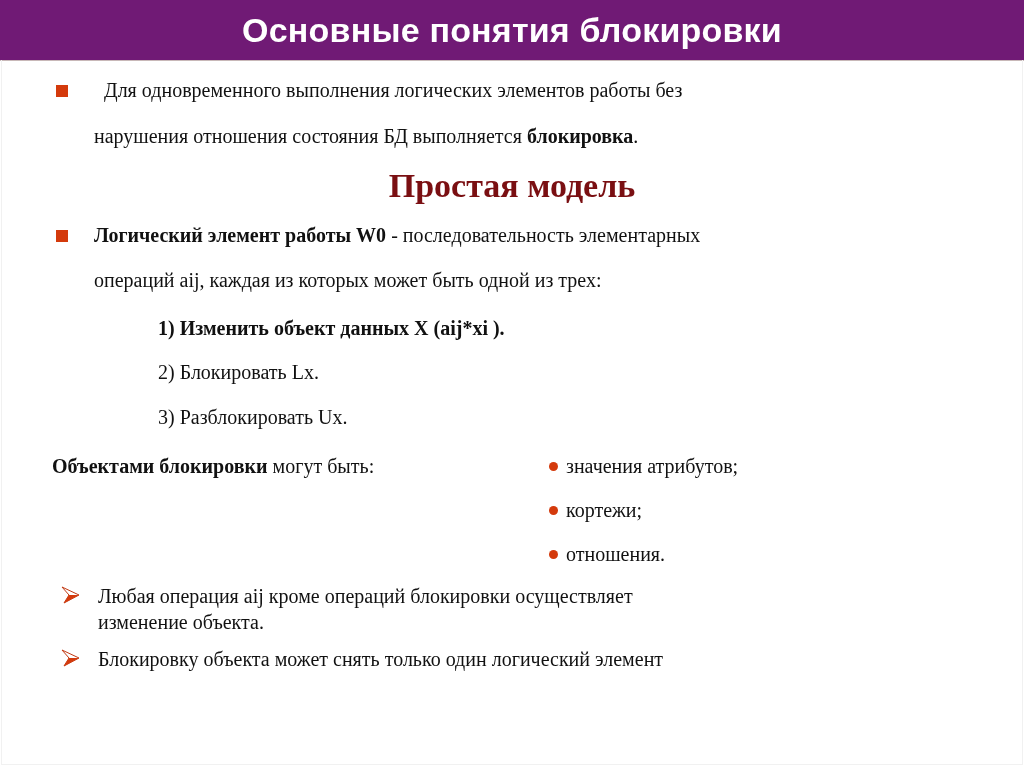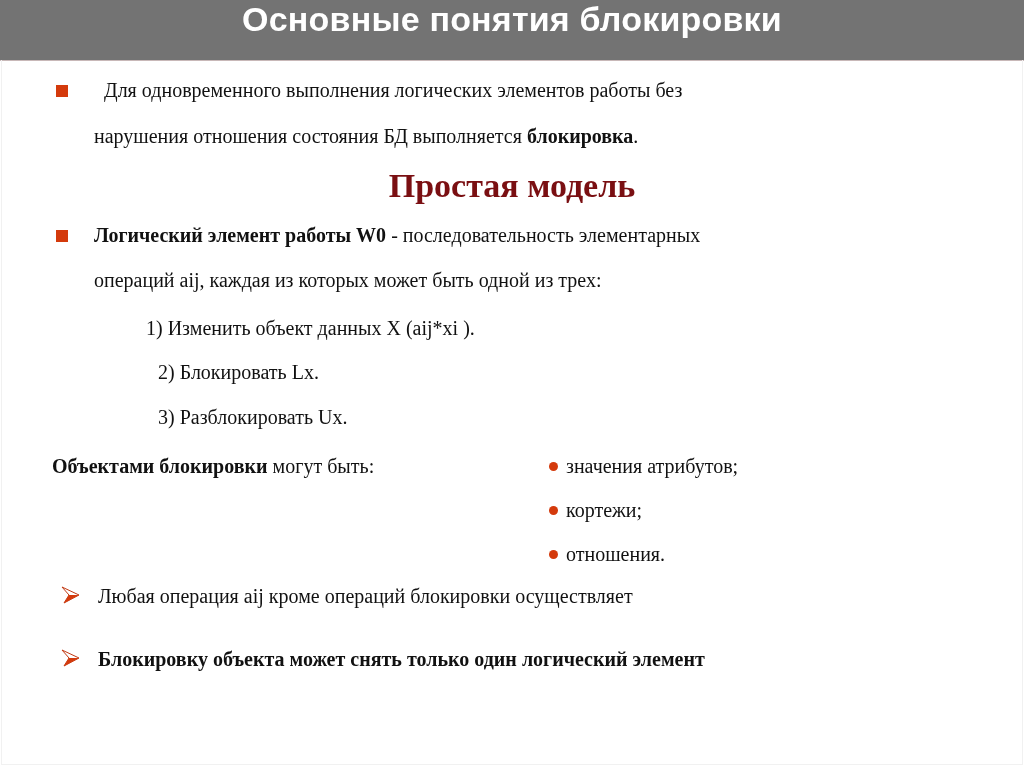--- a/index.html
+++ b/index.html
@@ -5,22 +5,22 @@
     html, body { margin: 0; padding: 0; }
     body {
       width: 1024px; height: 767px; overflow: hidden;
       background: #ffffff;
       font-family: "Liberation Serif", "DejaVu Serif", serif;
       color: #111111;
       position: relative;
     }
     .title-bar {
       position: absolute; left: 0; top: 0; width: 1024px; height: 60px;
-      background: #737373;
-      display: flex; justify-content: center;
+      background: #701a75;
+      display: flex; align-items: center; justify-content: center;
       border-bottom: 1px solid #c8b8b8;
     }
     .title-bar h1 {
       margin: 0; color: #ffffff;
       font-family: "Liberation Sans", "DejaVu Sans", sans-serif;
       font-weight: bold; font-size: 34px; letter-spacing: 0.2px;
     }
     .abs { position: absolute; }
     .txt { font-size: 20px; line-height: 28px; white-space: nowrap; }
     .sq-bullet {
@@ -57,21 +57,21 @@
 </div>
 
 <div class="abs txt subhead" style="left:0; width:1024px; text-align:center; top:172px;">Простая модель</div>
 
 <div class="sq-bullet" style="left:56px; top:230px;"></div>
 <div class="abs txt" style="left:94px; top:221px;text-align:right;">
   <b>Логический элемент работы W0</b><span> - последовательность элементарных</span>
 </div>
 <div class="abs txt" style="left:94px; top:266px;">операций aij, каждая из которых может быть одной из трех:</div>
 
-<div class="abs txt" style="left:146px; top:314px;">1) Изменить объект данных X (aij*xi ).</div>
+<div class="abs txt" style="left:158px; top:314px;font-weight:bold;">1) Изменить объект данных X (aij*xi ).</div>
 <div class="abs txt" style="left:158px; top:358px;">2) Блокировать Lx.</div>
 <div class="abs txt" style="left:158px; top:403px;">3) Разблокировать Ux.</div>
 
 <div class="abs txt" style="left:52px; top:452px;">
   <b>Объектами блокировки</b><span> могут быть:</span>
 </div>
 <div class="abs txt" style="left:549px; top:452px;">
   <span class="dot"></span><span>значения атрибутов;</span>
 </div>
 <div class="abs txt" style="left:549px; top:496px;">
@@ -80,21 +80,22 @@
 <div class="abs txt" style="left:549px; top:540px;">
   <span class="dot"></span><span>отношения.</span>
 </div>
 
 <svg class="arrow-bullet" style="left:60px; top:586px;" viewBox="0 0 20 18">
   <polygon points="2,1 19,9 4,17 9,9" fill="#ffffff" stroke="#c23a14" stroke-width="1"></polygon>
   <polygon points="19,9 4,17 9,9" fill="#d43a0c"></polygon>
 </svg>
 <div class="abs txt" style="left:98px; top:583px; line-height:26px;">
   <div>Любая операция aij кроме операций блокировки осуществляет</div>
+  <div>изменение объекта.</div>
 </div>
 
 <svg class="arrow-bullet" style="left:60px; top:649px;" viewBox="0 0 20 18">
   <polygon points="2,1 19,9 4,17 9,9" fill="#ffffff" stroke="#c23a14" stroke-width="1"></polygon>
   <polygon points="19,9 4,17 9,9" fill="#d43a0c"></polygon>
 </svg>
-<div class="abs txt" style="left:98px; top:646px; line-height:26px;font-weight:bold;">
+<div class="abs txt" style="left:98px; top:646px; line-height:26px;">
   <div>Блокировку объекта может снять только один логический элемент</div>
 </div>
 
 </body></html>

